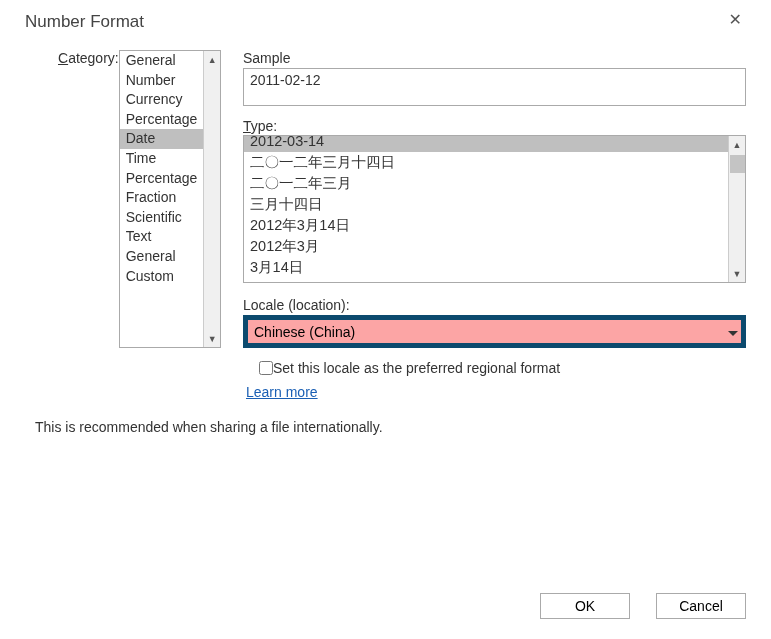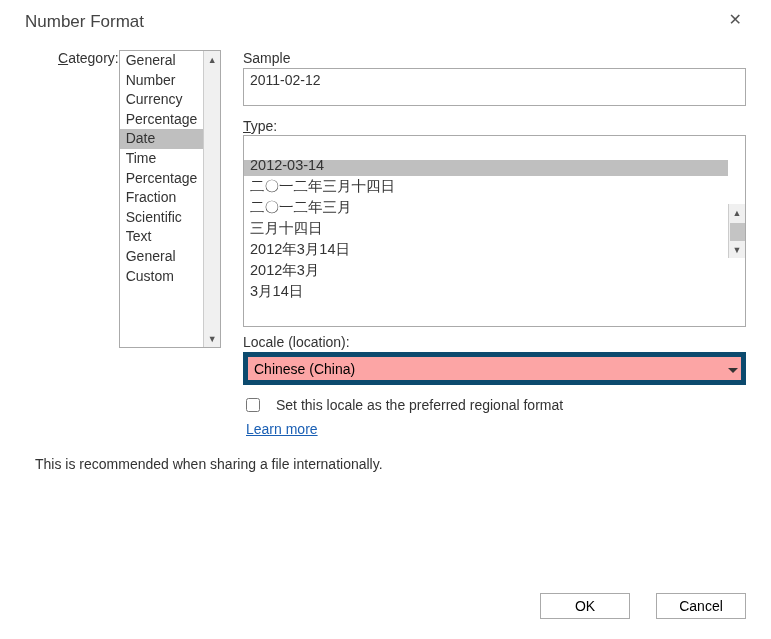--- a/index.html
+++ b/index.html
@@ -107,23 +107,22 @@
       font-size: 14px;
       line-height: 1.4;
       height: 38px;
     }
     .type-label {
       margin-bottom: 1px;
     }
     .type-list {
       border: 1px solid #aaa;
       display: flex;
-      height: 192px;
-      margin-bottom: 7px;
-      align-items: center;
+      height: 148px;
+      margin-bottom: 14px;
     }
     .type-list .list-contents {
       position: relative;
       overflow: hidden;
     }
     .type-item {
       padding: 0px 6px;
       font-size: 14.5px;
       cursor: pointer;
       line-height: 1.45;
@@ -172,23 +171,23 @@
       width: 0;
       height: 0;
       border-left: 5px solid transparent;
       border-right: 5px solid transparent;
       border-top: 5px solid #333;
       pointer-events: none;
     }
     .checkbox-row {
       display: flex;
       align-items: center;
-      gap: 16px;
+      gap: 0;
       margin-bottom: 8px;
-      margin-left: 3px;
+      margin-left: 16px;
     }
     .checkbox-row input[type="checkbox"] {
       width: 14px;
       height: 14px;
       cursor: pointer;
     }
     .checkbox-row label {
       font-size: 14px;
       cursor: pointer;
     }

